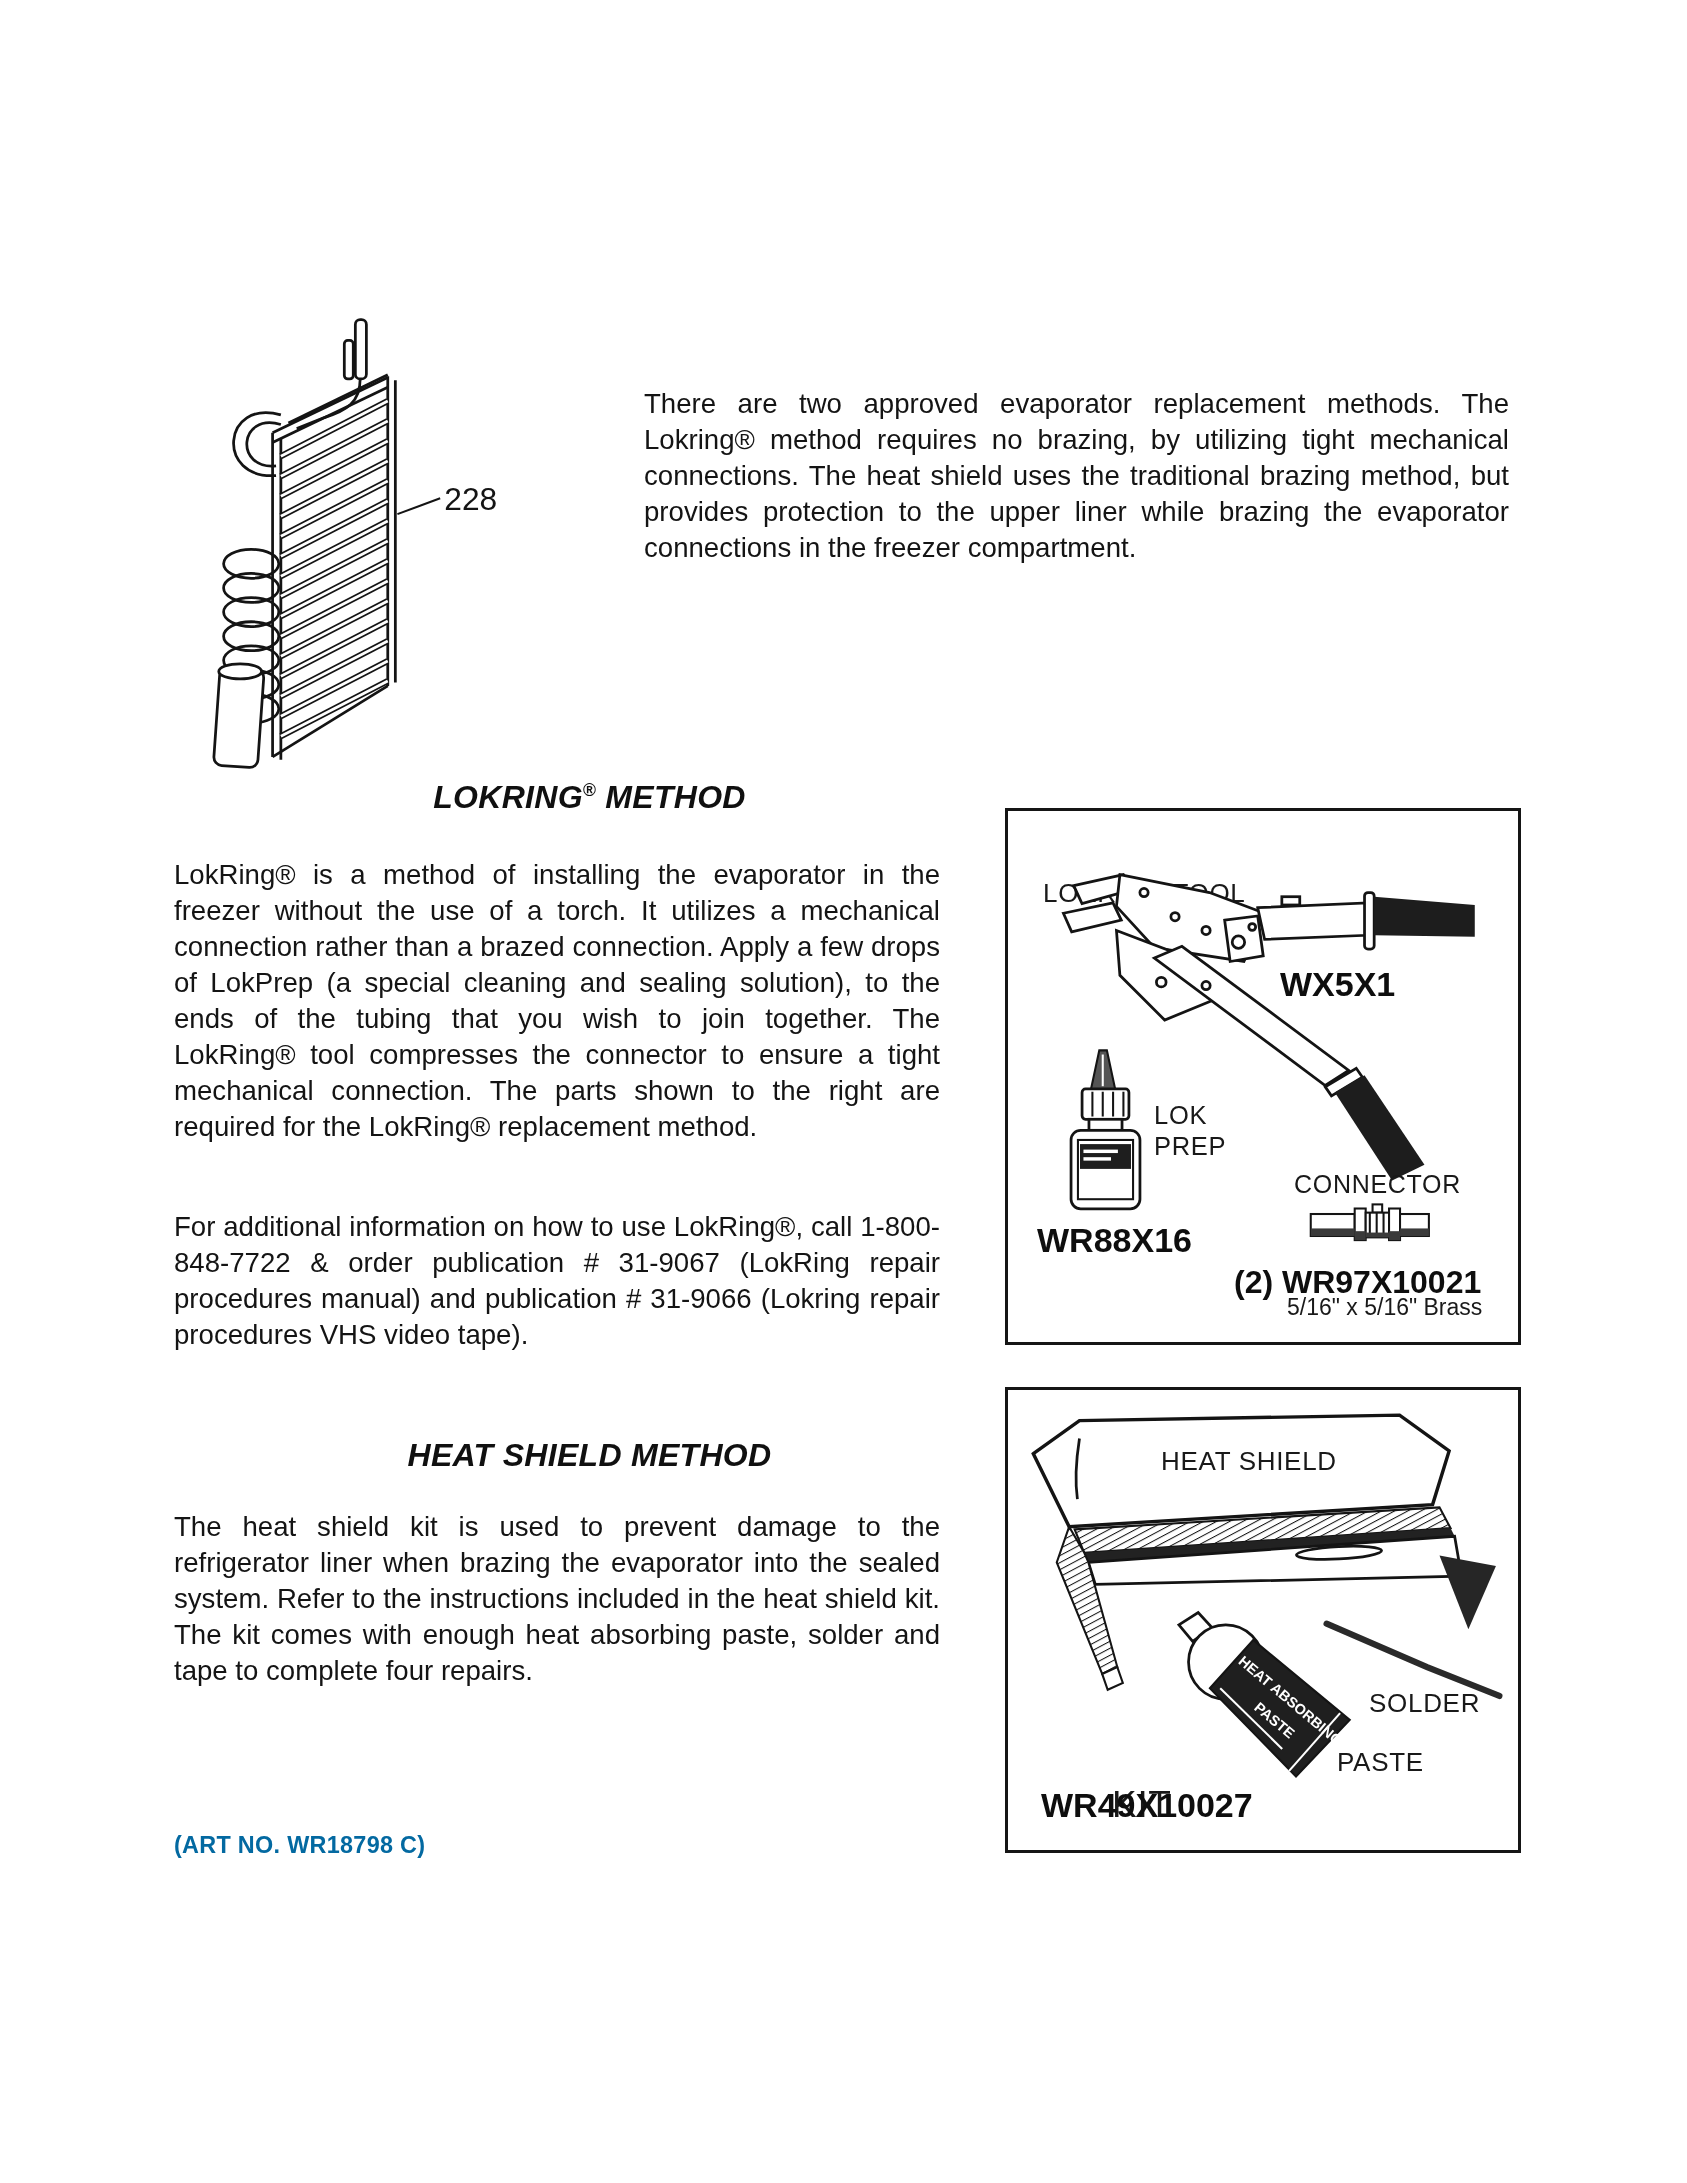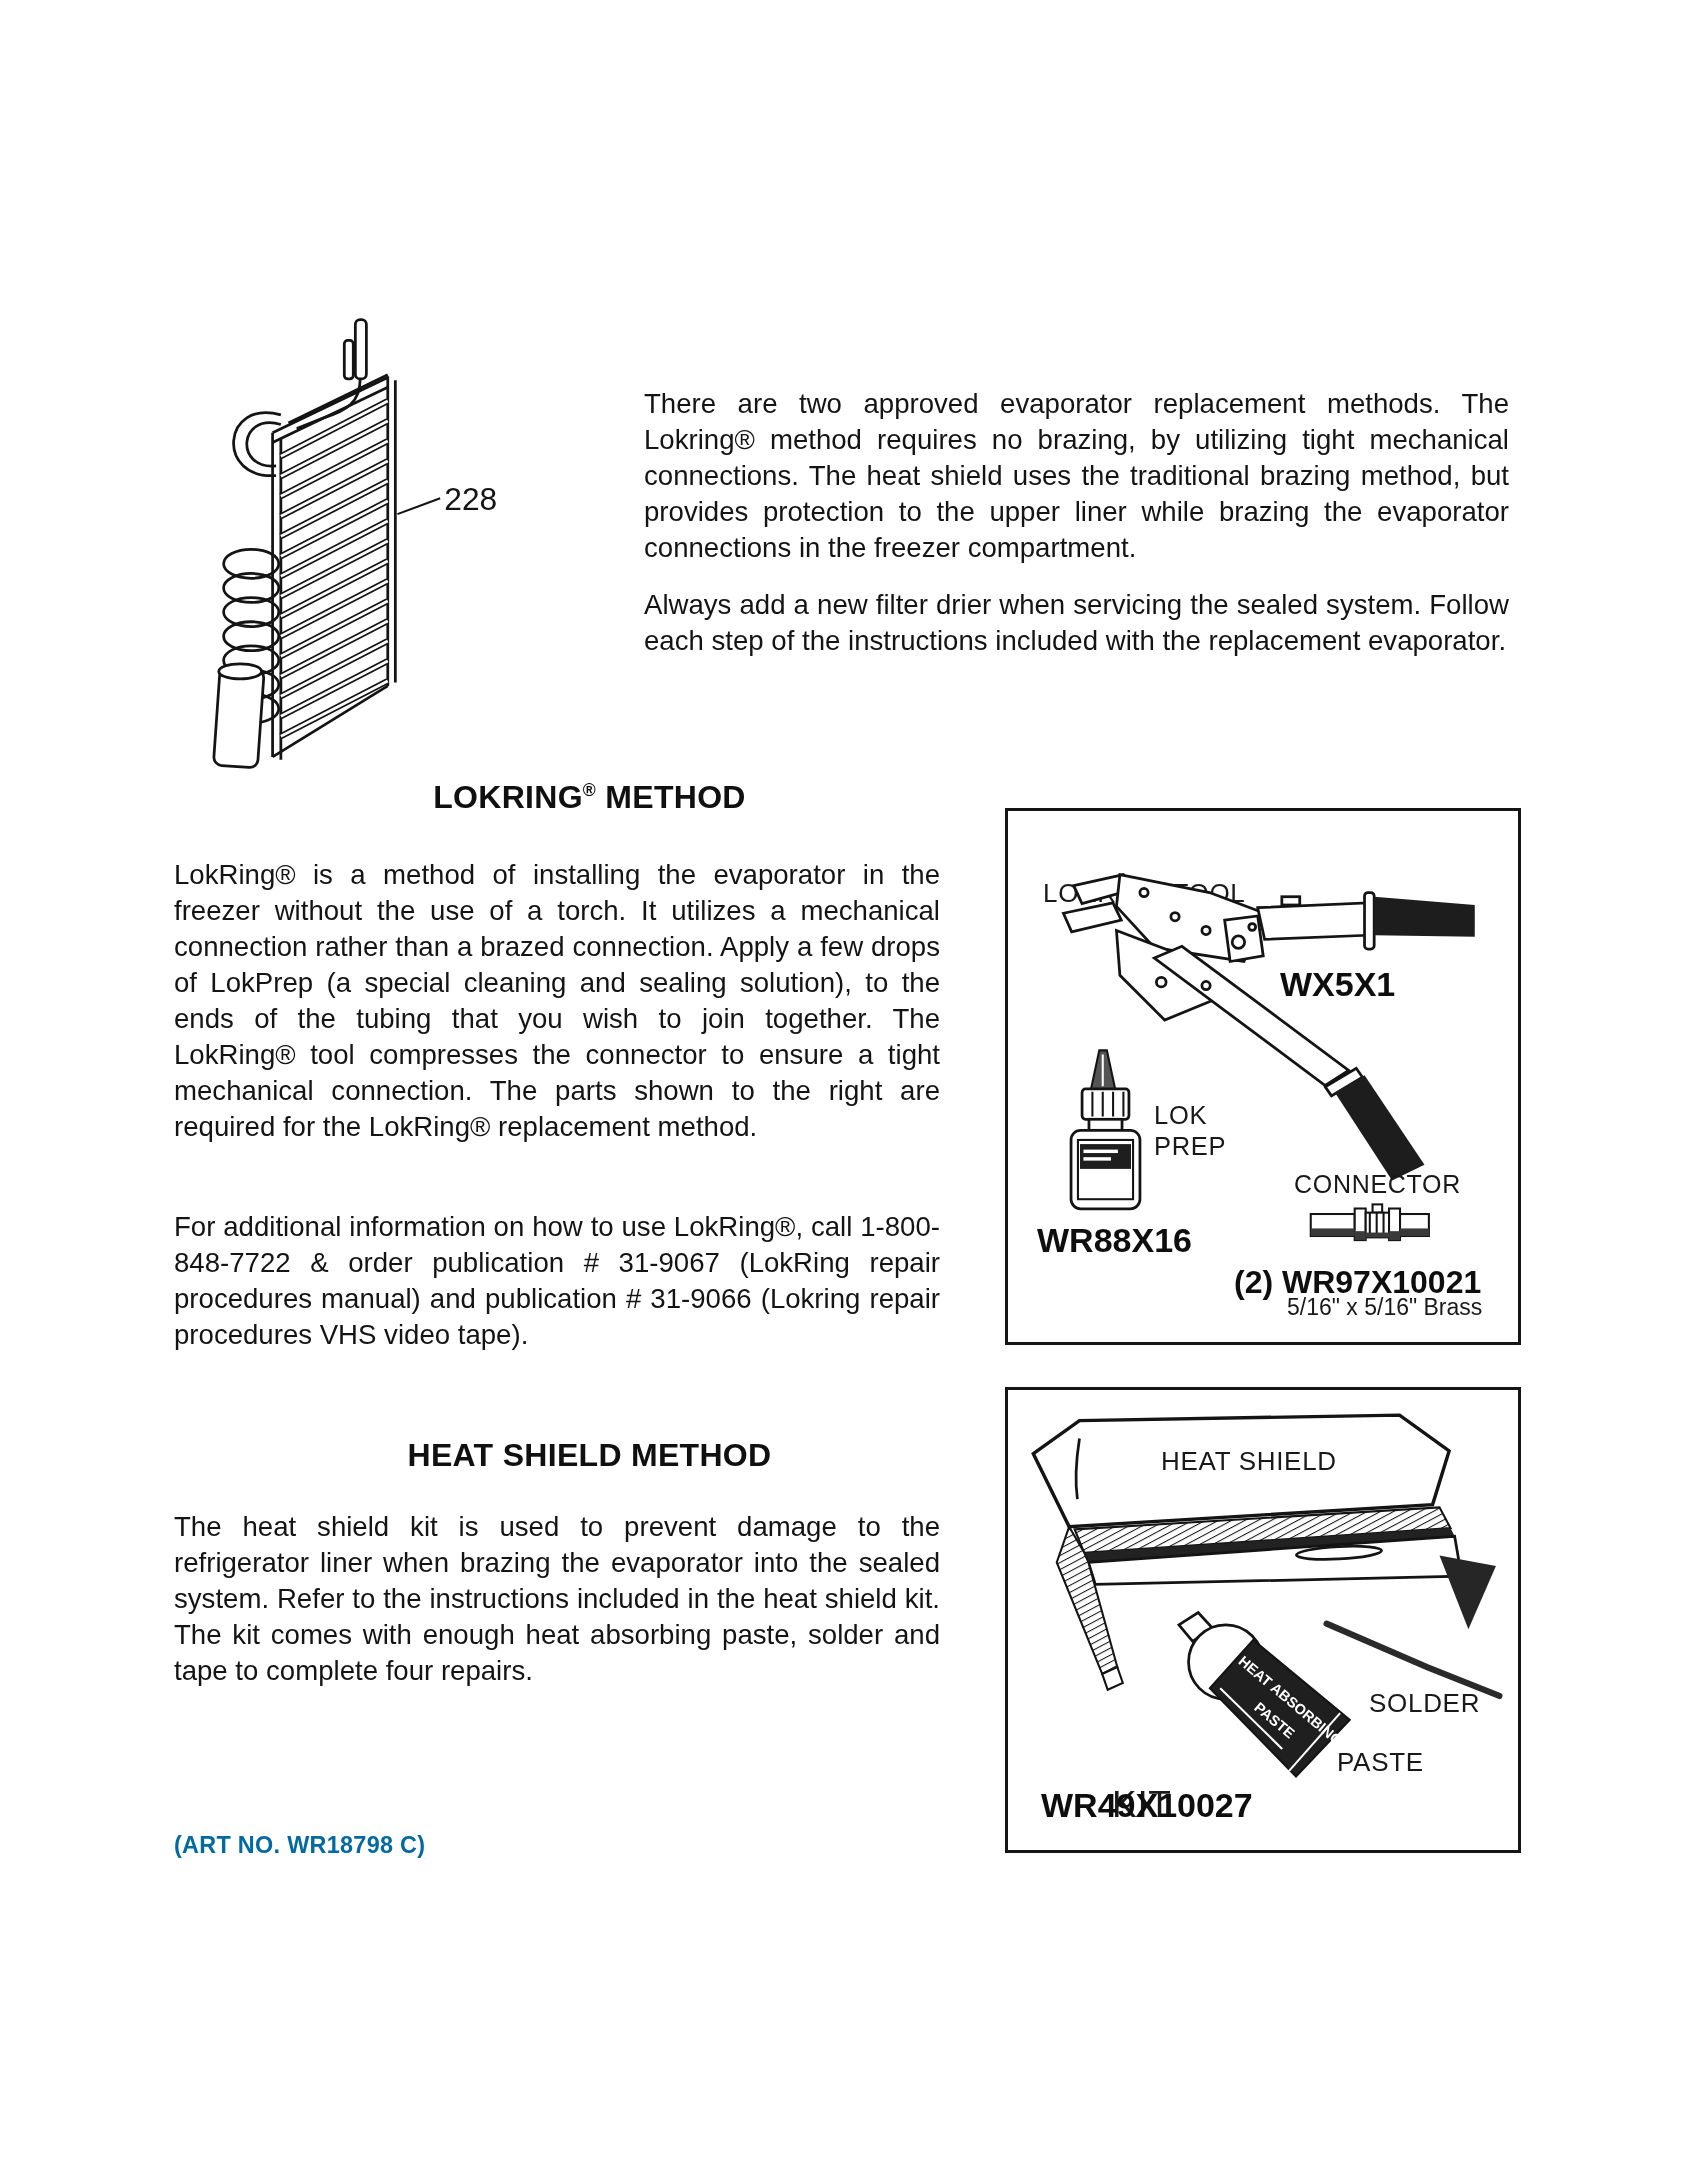--- a/index.html
+++ b/index.html
@@ -13,20 +13,21 @@
   }
   .abs{position:absolute;}
   .body-text{
     font-size:27.6px;line-height:36px;
     text-align:justify;text-align-last:left;
     color:#141414;
   }
   .heading{
     font-size:32px;font-weight:bold;text-align:center;color:#101010;
     letter-spacing:0.3px;
+    font-style:italic;
   }
   .heading sup{font-size:0.55em;vertical-align:super;line-height:0;}
   .boxed{
     border:3.4px solid #151515;
     background:#fff;
   }
   .cap-label{font-size:26px;color:#191919;letter-spacing:0.7px;}
   .part-no{font-weight:bold;color:#0e0e0e;margin-top:8px;}
   .footer-note{font-size:23.4px;font-weight:bold;color:#0369a1;letter-spacing:0.3px;}
   svg{display:block;overflow:visible;}
@@ -110,21 +111,20 @@
     <g stroke="#141414" stroke-width="4" fill="#ffffff">
       <rect x="14" y="520" width="64" height="142" rx="12" transform="rotate(4 46 591)"></rect>
       <ellipse cx="48" cy="524" rx="31" ry="11"></ellipse>
     </g>
 
     <path d="M276 296 L338 273" stroke="#141414" stroke-width="3"></path>
     <text x="344" y="290" font-size="46" fill="#141414">228</text>
   </svg>
 
   <p class="abs body-text" style="left:644px;top:386px;width:865px;margin:0;">There are two approved evaporator replacement methods. The Lokring® method requires no brazing, by utilizing tight mechanical connections. The heat shield uses the traditional brazing method, but provides protection to the upper liner while brazing the evaporator connections in the freezer compartment.</p>
-  <p class="abs body-text" style="left:644px;top:587px;width:865px;margin:0;">Always add a new filter drier when servicing the sealed system. Follow each step of the instructions included with the replacement evaporator.</p>
 
   <div class="abs heading" style="left:207px;top:779px;width:765px;"><span>LOKRING</span><sup>®</sup><span> METHOD</span></div>
 
   <p class="abs body-text" style="left:174px;top:857px;width:766px;margin:0;">LokRing® is a method of installing the evaporator in the freezer without the use of a torch. It utilizes a mechanical connection rather than a brazed connection. Apply a few drops of LokPrep (a special cleaning and sealing solution), to the ends of the tubing that you wish to join together. The LokRing® tool compresses the connector to ensure a tight mechanical connection. The parts shown to the right are required for the LokRing® replacement method.</p>
   <p class="abs body-text" style="left:174px;top:1209px;width:766px;margin:0;">For additional information on how to use LokRing®, call 1-800-848-7722 &amp; order publication # 31-9067 (LokRing repair procedures manual) and publication # 31-9066 (Lokring repair procedures VHS video tape).</p>
 
   <div class="abs boxed" style="left:1005px;top:808px;width:510px;height:531px;"></div>
 
   <div class="abs cap-label" style="left:1043px;top:835px;width:510px;margin-top:43px;">LOKRING TOOL</div>
 

